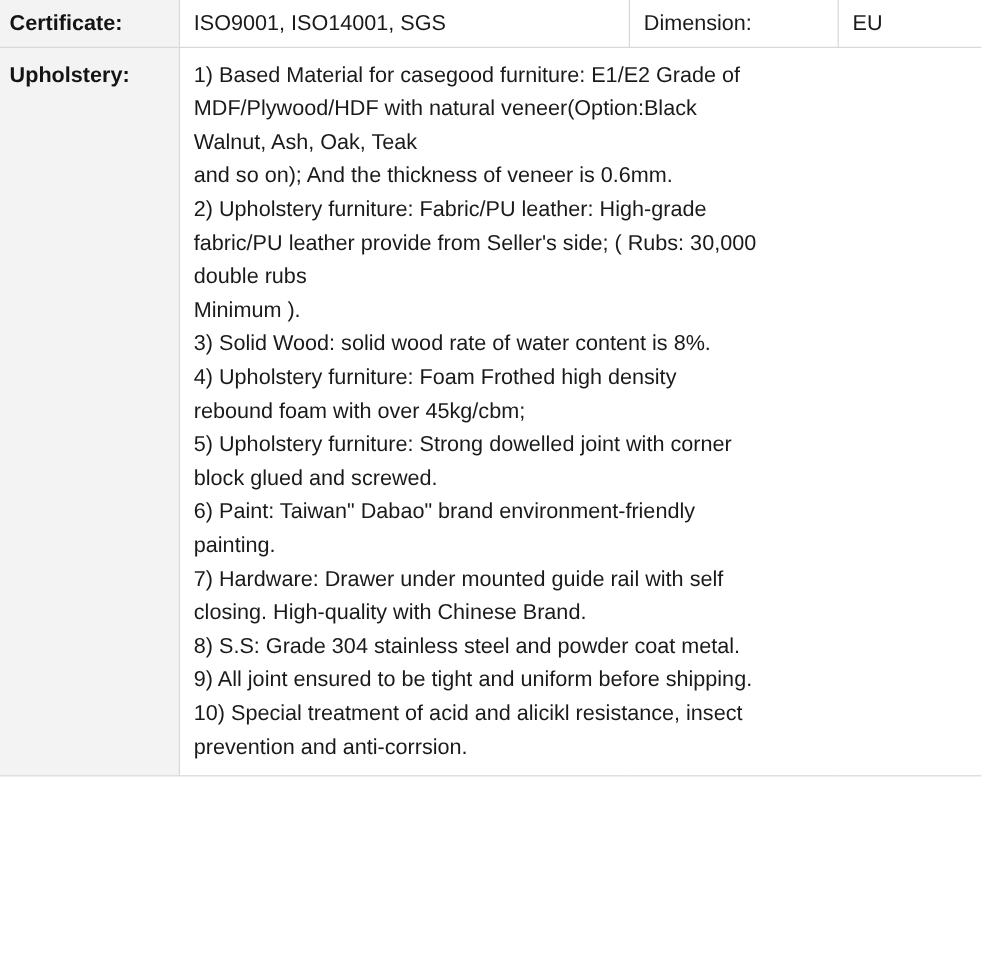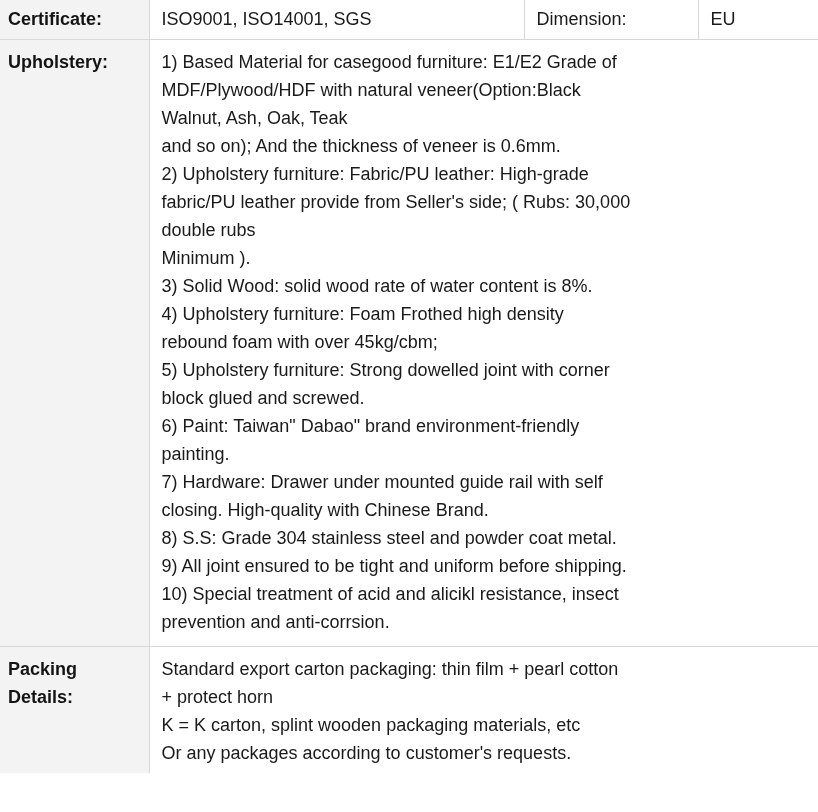--- a/index.html
+++ b/index.html
@@ -103,21 +103,14 @@
 painting.
 7) Hardware: Drawer under mounted guide rail with self
 closing. High-quality with Chinese Brand.
 8) S.S: Grade 304 stainless steel and powder coat metal.
 9) All joint ensured to be tight and uniform before shipping.
 10) Special treatment of acid and alicikl resistance, insect
 prevention and anti-corrsion.</td>
     </tr>
 
 
-    <tr class="row-packing">
-      <th class="row-label">Packing Details:</th>
-      <td class="value-cell multiline" colspan="3">Standard export carton packaging: thin film + pearl cotton
-+ protect horn
-K = K carton, splint wooden packaging materials, etc
-Or any packages according to customer's requests.</td>
-    </tr>
   </tbody>
 </table>
 
 </body></html>

